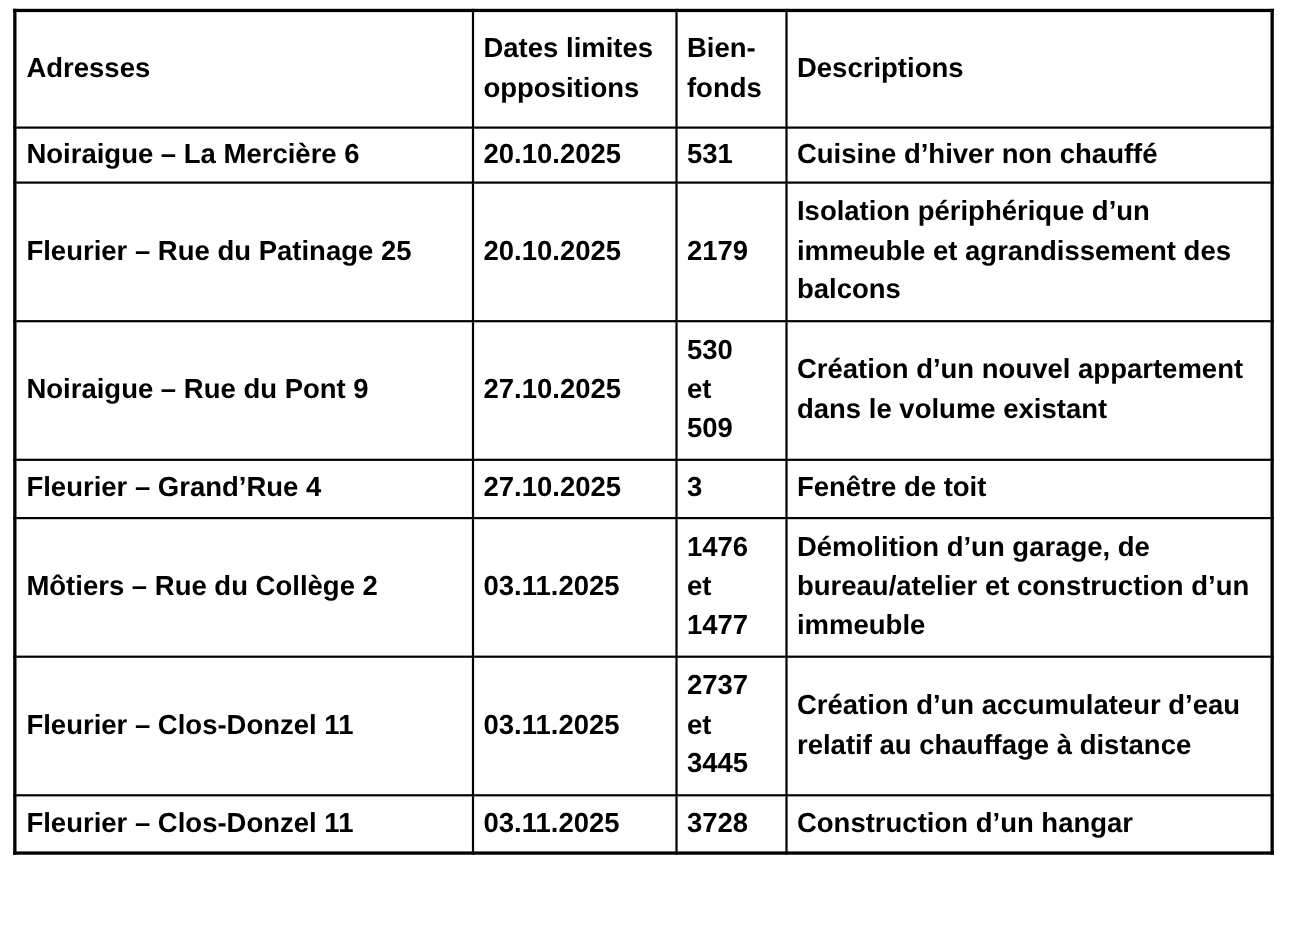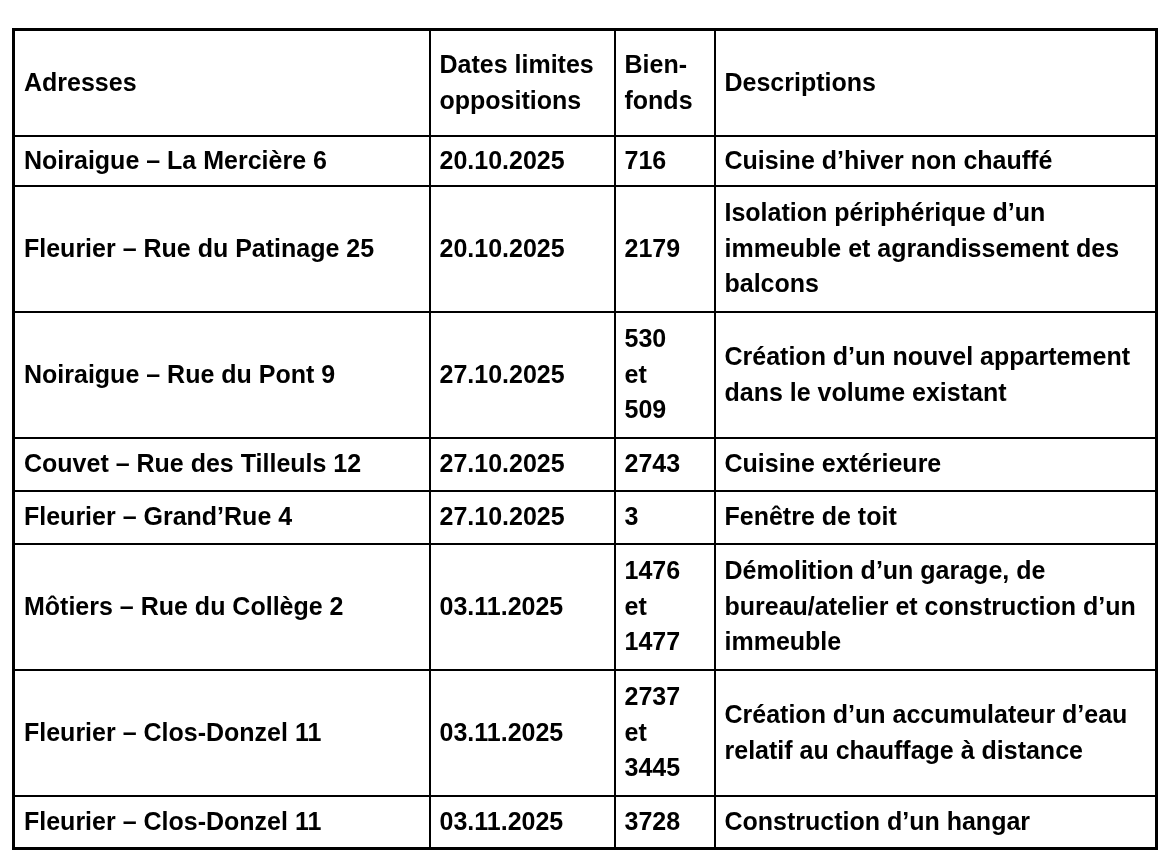--- a/index.html
+++ b/index.html
@@ -11,21 +11,21 @@
   .page {
     position: relative;
     width: 1172px;
     height: 854px;
     background: #ffffff;
     overflow: hidden;
   }
   .table-wrap {
     position: absolute;
     left: 12px;
-    top: 28px;
+    top: 8px;
   }
   table.permits {
     border-collapse: collapse;
     table-layout: fixed;
     width: 1143px;
     border: 3px solid #000000;
   }
   table.permits th,
   table.permits td {
     border: 2px solid #000000;
@@ -68,45 +68,39 @@
 oppositions</th>
           <th>Bien-
 fonds</th>
           <th>Descriptions</th>
         </tr>
       </thead>
       <tbody>
         <tr class="h-s1">
           <td>Noiraigue – La Mercière 6</td>
           <td>20.10.2025</td>
-          <td>716</td>
+          <td>531</td>
           <td>Cuisine d’hiver non chauffé</td>
         </tr>
         <tr class="h-m">
           <td>Fleurier – Rue du Patinage 25</td>
           <td>20.10.2025</td>
           <td>2179</td>
           <td>Isolation périphérique d’un
 immeuble et agrandissement des
 balcons</td>
         </tr>
         <tr class="h-m">
           <td>Noiraigue – Rue du Pont 9</td>
           <td>27.10.2025</td>
           <td>530
 et
 509</td>
           <td>Création d’un nouvel appartement
 dans le volume existant</td>
-        </tr>
-        <tr class="h-s">
-          <td>Couvet – Rue des Tilleuls 12</td>
-          <td>27.10.2025</td>
-          <td>2743</td>
-          <td>Cuisine extérieure</td>
         </tr>
         <tr class="h-s">
           <td>Fleurier – Grand’Rue 4</td>
           <td>27.10.2025</td>
           <td>3</td>
           <td>Fenêtre de toit</td>
         </tr>
         <tr class="h-m">
           <td>Môtiers – Rue du Collège 2</td>
           <td>03.11.2025</td>

